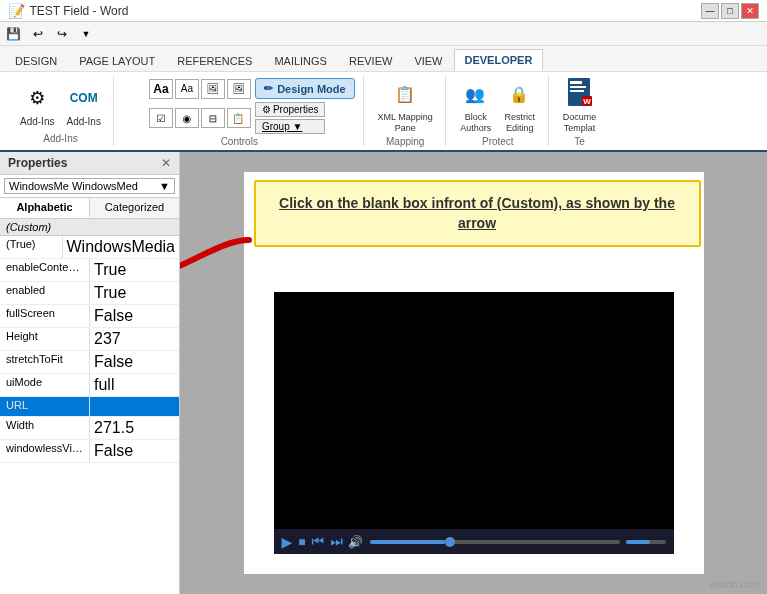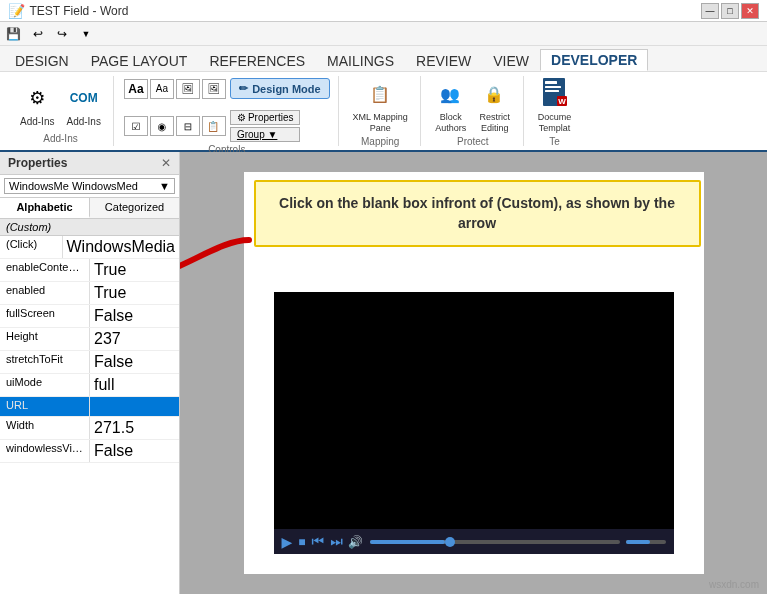--- a/index.html
+++ b/index.html
@@ -71,21 +71,21 @@
     .ribbon-tabs {
       background: #f5f5f5;
       display: flex;
       align-items: flex-end;
       padding: 0 4px;
       border-bottom: 1px solid #ddd;
       height: 26px;
     }
     .ribbon-tab {
       padding: 4px 10px;
-      font-size: 14px;
+      font-size: 11px;
       cursor: pointer;
       color: #333;
       border: 1px solid transparent;
       border-bottom: none;
       height: 22px;
       display: flex;
       align-items: center;
     }
     .ribbon-tab.developer {
       background: #fff;
@@ -441,21 +441,21 @@
       </div>
       <div class="ribbon-btn">
         <div class="icon" style="font-size:12px;font-weight:bold;color:#0369a1;">COM</div>
         <div class="label">Add-Ins</div>
       </div>
     </div>
     <div class="ribbon-group-label">Add-Ins</div>
   </div>
 
   <div style="display:flex;flex-direction:column;padding:2px 8px;border-right:1px solid #ddd;min-width:160px;">
-    <div style="display:flex;flex-direction:column;gap:11px;flex:1;">
+    <div style="display:flex;flex-direction:column;gap:3px;flex:1;margin-left:25px;">
 
       <div style="display:flex;align-items:center;gap:4px;">
         <div style="display:flex;gap:2px;">
           <div class="ctrl-icon" style="font-size:12px;font-weight:bold;">Aa</div>
           <div class="ctrl-icon" style="font-size:10px;">Aa</div>
           <div class="ctrl-icon">🖼</div>
           <div class="ctrl-icon">🖼</div>
         </div>
         <div class="design-mode-btn">
           <span>✏</span>
@@ -542,21 +542,21 @@
         <span>▼</span>
       </div>
     </div>
     <div class="props-tabs">
       <div class="props-tab active">Alphabetic</div>
       <div class="props-tab">Categorized</div>
     </div>
     <div class="props-custom-row">(Custom)</div>
     <div class="props-table" id="props-table">
     <div class="props-row">
-          <div class="props-key">(Click)</div>
+          <div class="props-key">(True)</div>
           <div class="props-val">WindowsMedia</div>
         </div>
         <div class="props-row">
           <div class="props-key">enableContextM</div>
           <div class="props-val">True</div>
         </div>
         <div class="props-row">
           <div class="props-key">enabled</div>
           <div class="props-val">True</div>
         </div>
@@ -597,21 +597,21 @@
       <svg class="red-arrow" width="160" height="70" viewBox="0 0 160 70" style="position:absolute;top:58px;left:-150px;z-index:10;">
 
         <defs>
           <marker id="arrowhead" markerWidth="10" markerHeight="7" refX="0" refY="3.5" orient="auto">
             <polygon points="0 3.5, 10 0, 10 7" fill="#cc0000"></polygon>
           </marker>
         </defs>
         <path d="M155 10 C120 10, 80 50, 20 55" stroke="#cc0000" stroke-width="6" fill="none" marker-end="url(#arrowhead)" stroke-linecap="round"></path>
       </svg>
 
-      <div class="annotation-box" style="position:absolute;top:8px;left:10px;right:3px;">
+      <div class="annotation-box" style="position:absolute;top:8px;left:10px;right:3px;text-decoration:underline;">
         <span>Click on the blank box infront of
 (Custom), as shown by the arrow</span>
       </div>
 
       <div class="video-area">
         <div class="video-controls">
 
           <div class="vc-btn">▶</div>
 
           <div class="vc-btn" style="font-size:12px;">■</div>

